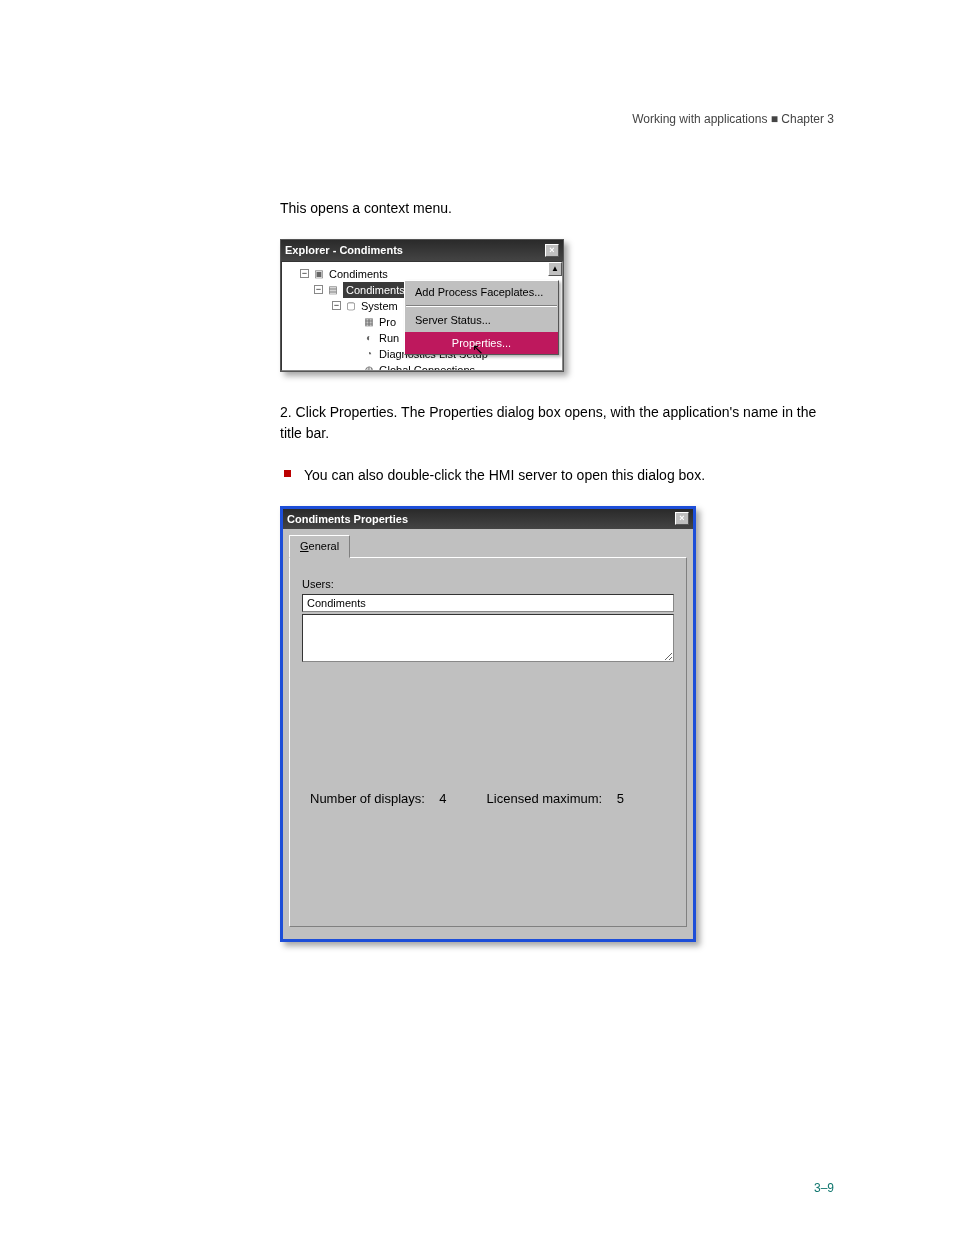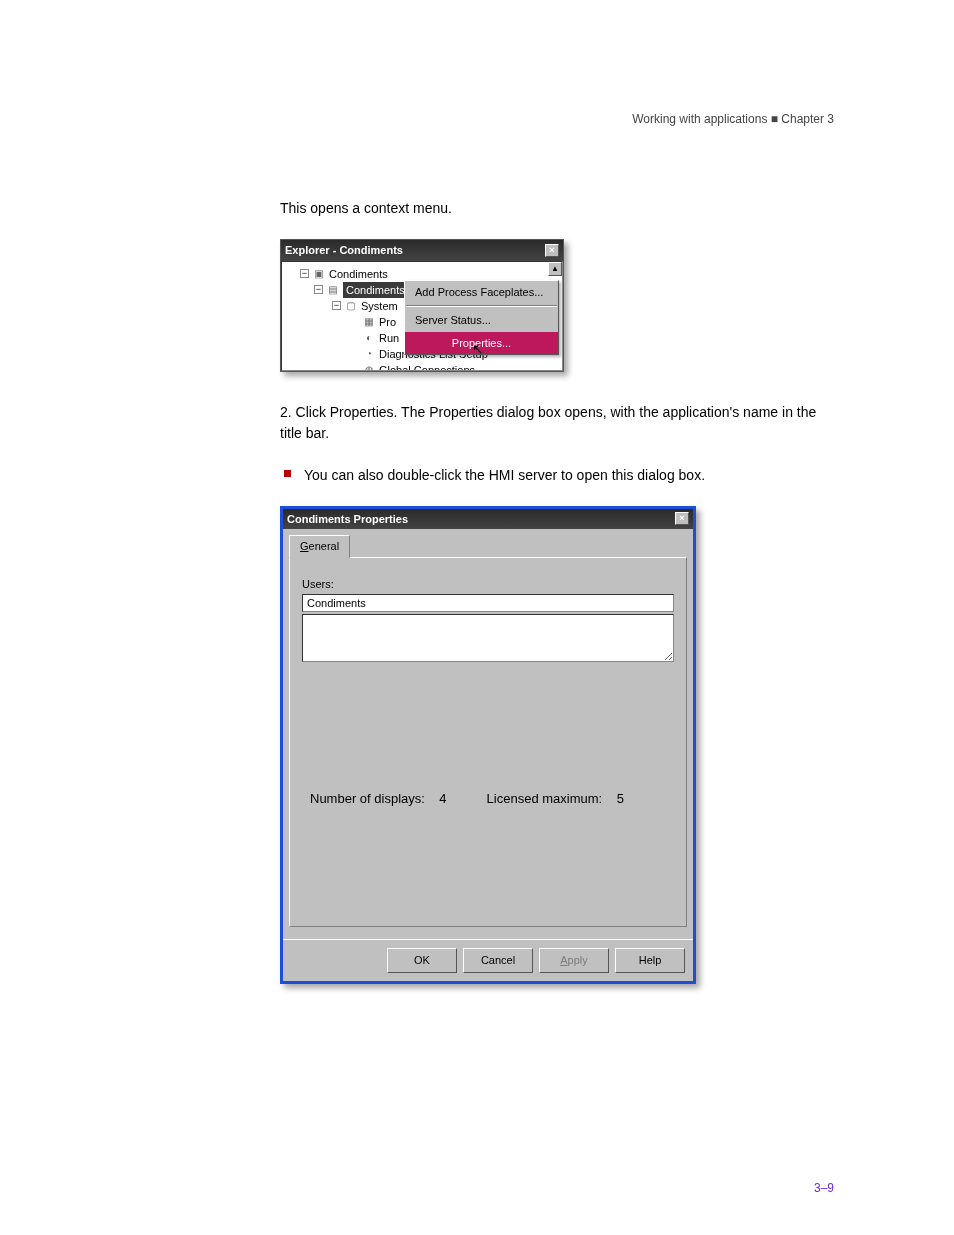--- a/index.html
+++ b/index.html
@@ -33,21 +33,21 @@
     top: 5px;
     width: 7px;
     height: 7px;
     background: #b00;
   }
   .footer-pg {
     position: absolute;
     bottom: 40px;
     right: 120px;
     font-size: 12px;
-    color: #6d28d9;
+    color: #0f766e;
   }
 
   
   .ss {
     display: block;
     margin: 20px 0 30px 160px;
     box-shadow: 4px 4px 6px rgba(0,0,0,0.35);
     background: #c0c0c0;
     font-family: Tahoma, Arial, sans-serif;
     font-size: 11px;
@@ -363,23 +363,17 @@
             <span>4</span>
           </div>
           <div>
             <span>Licensed maximum:</span>
             &nbsp;&nbsp;
             <span>5</span>
           </div>
         </div>
       </div>
     </div>
-    <div class="btn-row">
-      <div class="btn">OK</div>
-      <div class="btn">Cancel</div>
-      <div class="btn disabled"><span class="accesskey">A</span>pply</div>
-      <div class="btn">Help</div>
-    </div>
   </div>
 
 </div>
 
 <div class="footer-pg">3–9</div>
 
 </body></html>

